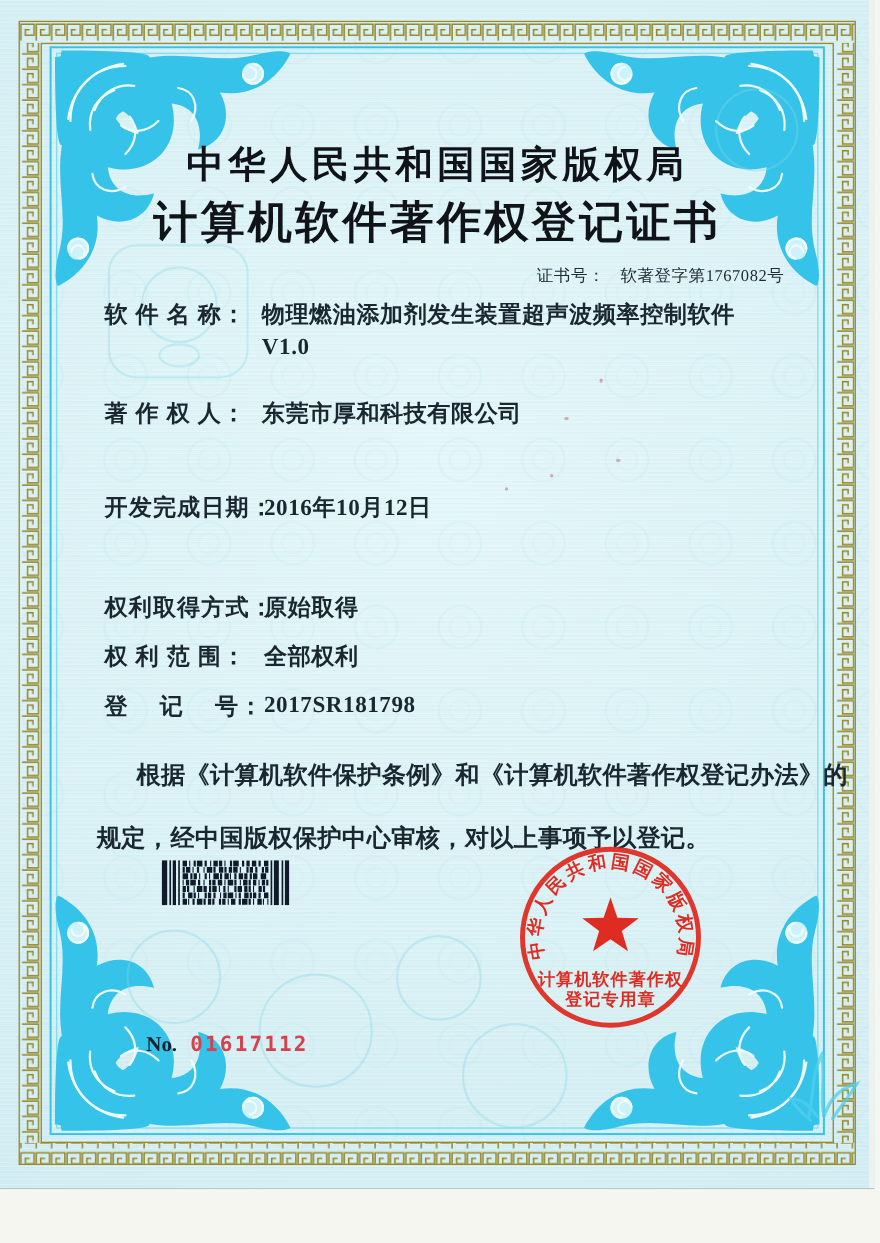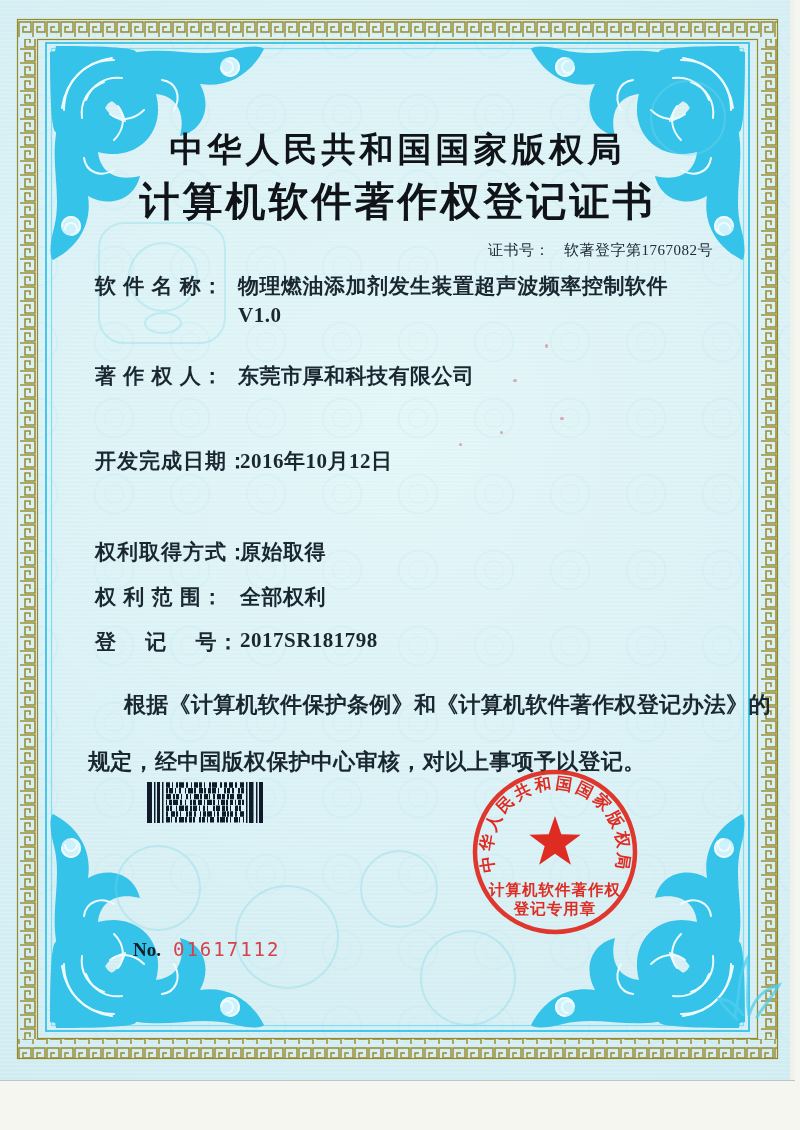--- a/index.html
+++ b/index.html
@@ -45,21 +45,21 @@
   .row-value{font-size:21px;font-weight:700;color:var(--ink);letter-spacing:.5px;white-space:pre;}
   .statement{font-size:22px;font-weight:700;color:var(--ink);letter-spacing:.3px;white-space:pre;}
   .seal-svg{left:455px;top:757px;}
   .seal-ring{fill:none;stroke:var(--seal-red);stroke-width:4.5;opacity:.95;}
   .seal-text{fill:var(--seal-red);font-family:"Liberation Serif","DejaVu Serif",serif;font-weight:700;}
   .seal-line{fill:var(--seal-red);font-family:"Liberation Sans","DejaVu Sans",sans-serif;font-weight:700;}
   .issue-date{left:477px;top:930px;font-size:21.5px;font-weight:700;color:#131c26;letter-spacing:1.5px;}
   .serial{left:133px;top:938px;font-size:19px;color:#15202a;font-weight:700;}
   .serial .num{
     font-family:"DejaVu Sans Mono","Liberation Mono",monospace;
-    color:var(--serial-red);font-size:19px;font-weight:400;letter-spacing:2px;margin-left:12px;
+    color:var(--serial-red);font-size:19px;font-weight:700;letter-spacing:2px;margin-left:12px;
   }
   .speck{position:absolute;background:#c94a52;border-radius:50%;opacity:.45;}
   .wm-ring{position:absolute;border:2px solid rgba(130,214,230,.35);border-radius:50%;}
   .wm-box{
     position:absolute;left:98px;top:222px;width:128px;height:122px;
     border:2px solid rgba(130,214,230,.4);border-radius:26px;opacity:.8;
   }
   .wm-box::before{content:"";position:absolute;left:28px;top:18px;width:66px;height:66px;
     border:2px solid rgba(130,214,230,.4);border-radius:50%;}
   .wm-box::after{content:"";position:absolute;left:44px;top:88px;width:34px;height:18px;

